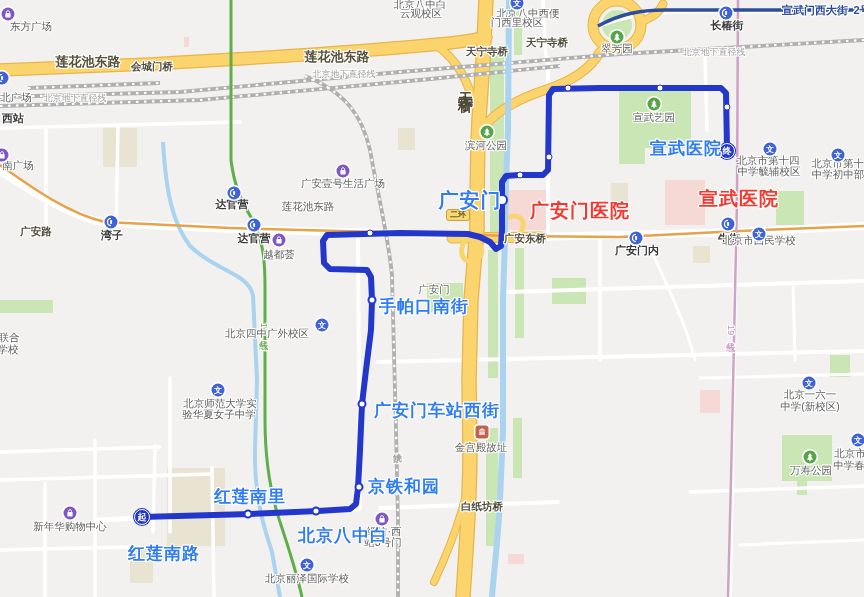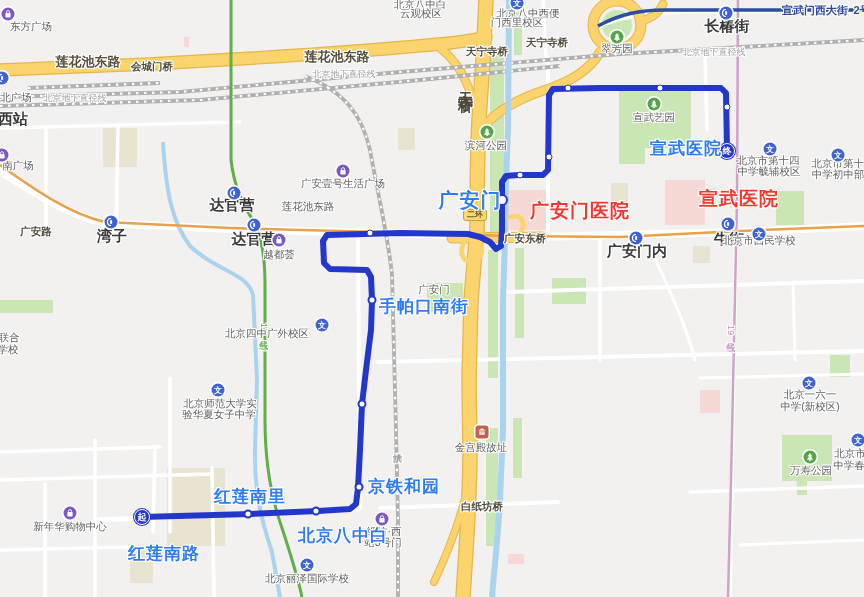--- a/index.html
+++ b/index.html
@@ -8,21 +8,21 @@
     background:var(--bg,#f2f1ef);
     font-family:"Liberation Sans","DejaVu Sans",sans-serif;
   }
   #basemap{position:absolute;left:0;top:0;}
   #overlay{position:absolute;left:0;top:0;width:864px;height:597px;}
   .lbl{
     position:absolute;transform:translate(-50%,-50%);white-space:nowrap;line-height:1;
     text-shadow:1px 0 #fff,-1px 0 #fff,0 1px #fff,0 -1px #fff,1px 1px #fff,-1px -1px #fff,1px -1px #fff,-1px 1px #fff;
   }
   .c-poi{font-size:10.5px;color:#5e5e5e;}
-  .c-stn{font-size:15px;color:#3a3a3a;font-weight:bold;}
+  .c-stn{font-size:11px;color:#3a3a3a;font-weight:bold;}
   .c-road{font-size:13px;color:#54503c;font-weight:bold;}
   .c-roadsm{font-size:10.5px;color:#4f4b3a;font-weight:bold;}
   .c-vroad{font-size:15px;color:#4f4b3a;font-weight:bold;writing-mode:vertical-rl;letter-spacing:2px;}
   .c-rail{font-size:9px;color:#9b9b9b;}
   .c-vrail{font-size:9px;color:#9b9b9b;writing-mode:vertical-rl;}
   .c-l16{font-size:9.5px;color:#64a84b;writing-mode:vertical-rl;}
   .c-l19{font-size:9.5px;color:#c493bd;writing-mode:vertical-rl;}
   .c-l2{font-size:11px;color:#2c4a9c;font-weight:bold;}
   .c-stop{font-size:17px;color:var(--stop-blue,#2e7cf6);font-weight:bold;letter-spacing:1px;}
   .c-stop-big{font-size:20px;color:var(--stop-blue,#2e7cf6);font-weight:bold;letter-spacing:1px;}
@@ -182,21 +182,21 @@
       <path d="M0,165 C35,190 70,214 105,222 L230,228 L340,231 L460,234 L505,236 L620,237 L740,231 L864,226" stroke="#e8a24c" stroke-width="2.5"></path>
       <path d="M231,0 L231,160 C234,186 242,202 252,219 C262,238 265,256 265,286 L265,420 C265,462 270,492 280,522 C288,546 296,570 302,597" stroke="#5fae49" stroke-width="3"></path>
       <path d="M738,0 L737,200 L734,340 L731,480 L728,597" stroke="#d0a2c6" stroke-width="2.5"></path>
       <path d="M598,26 C620,14 640,10 665,10 L864,10" stroke="#2c4e9e" stroke-width="3.5"></path>
     </g>
 
     <polyline id="route-line" fill="none" stroke="#2337cb" stroke-width="6" stroke-linejoin="round" stroke-linecap="round" points="142,517 250,514 318,511 350,509 356,504 358,488 360,450 362,404 366,370 371,330 372,300 371,277 367,270 330,269 324,263 323,241 327,235 400,233 468,234 480,237 490,242 496,249 501,246 502,230 502,182 506,176 519,175 543,175 548,170 549,95 553,89 600,88 660,88 721,88 726,93 727,150"></polyline>
   </svg>
 
   <div id="overlay">
-    <div class="shield" id="ring-shield" style="left: 475px; top: 215px;">二环</div>
+    <div class="shield" id="ring-shield" style="left: 458px; top: 215px;">二环</div>
   <div class="lbl c-red" style="left: 580px; top: 210px;">广安门医院</div>
       <div class="lbl c-red" style="left: 739px; top: 198px;">宣武医院</div>
       <div class="lbl c-road" style="left: 88px; top: 61px;">莲花池东路</div>
       <div class="lbl c-road" style="left: 337px; top: 56px;">莲花池东路</div>
       <div class="lbl c-roadsm" style="left: 152px; top: 66px;">会城门桥</div>
       <div class="lbl c-roadsm" style="left: 487px; top: 51px;">天宁寺桥</div>
       <div class="lbl c-roadsm" style="left: 547px; top: 42px;">天宁寺桥</div>
       <div class="lbl c-vroad" style="left: 466px; top: 84px;">天宁寺桥</div>
       <div class="lbl c-roadsm" style="left: 525px; top: 238px;">广安东桥</div>
       <div class="lbl c-roadsm" style="left: 482px; top: 506px;">白纸坊桥</div>
@@ -367,20 +367,21 @@
       </div>
       <div class="badge" style="left: 142px; top: 517px;">起</div>
       <div class="lbl c-stop" style="left: 164px; top: 553px;">红莲南路</div>
       <div class="stop-dot" style="left: 248px; top: 514px;"></div>
       <div class="lbl c-stop" style="left: 250px; top: 496px;">红莲南里</div>
       <div class="stop-dot" style="left: 316px; top: 511px;"></div>
       <div class="lbl c-stop" style="left: 343px; top: 535px;">北京八中白</div>
       <div class="stop-dot" style="left: 359px; top: 487px;"></div>
       <div class="lbl c-stop" style="left: 404px; top: 486px;">京铁和园</div>
       <div class="stop-dot" style="left: 362px; top: 404px;"></div>
+      <div class="lbl c-stop" style="left: 437px; top: 410px;">广安门车站西街</div>
       <div class="stop-dot" style="left: 372px; top: 300px;"></div>
       <div class="lbl c-stop" style="left: 424px; top: 306px;">手帕口南街</div>
       <div class="stop-dot big" style="left: 502px; top: 200px;"></div>
       <div class="lbl c-stop-big" style="left: 470px; top: 200px;">广安门</div>
       <div class="badge" style="left: 727px; top: 151px;">终</div>
       <div class="lbl c-stop" style="left: 686px; top: 148px;">宣武医院</div>
       <div class="way-dot" style="left: 370px; top: 233px;"></div>
       <div class="way-dot" style="left: 520px; top: 175px;"></div>
       <div class="way-dot" style="left: 549px; top: 157px;"></div>
       <div class="way-dot" style="left: 568px; top: 88px;"></div>

